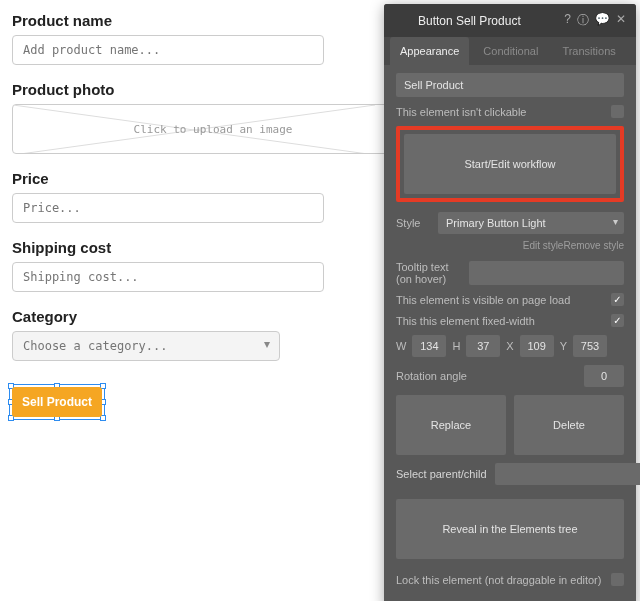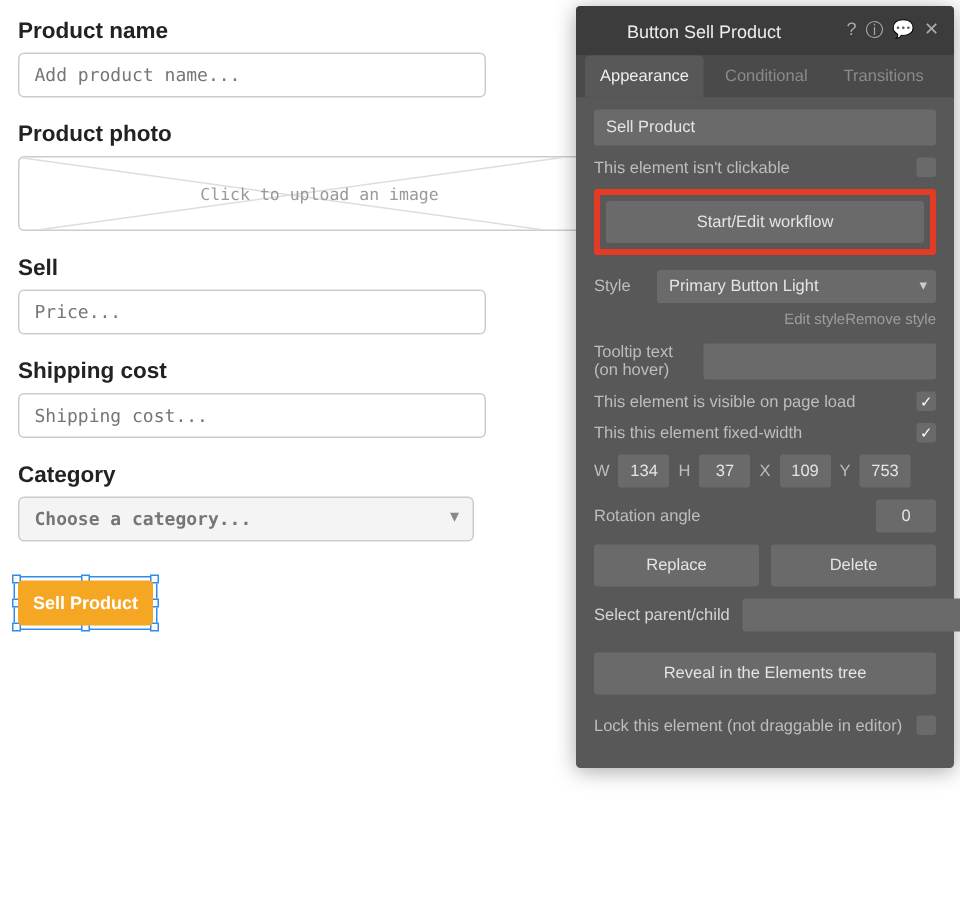--- a/index.html
+++ b/index.html
@@ -47,26 +47,25 @@
     display: flex;
     align-items: center;
     justify-content: center;
     font-size: 11px;
     font-family: monospace;
     color: #999;
     overflow: hidden;
   }
   .photo-upload svg { position: absolute; top:0; left:0; }
   .select {
-    width: 304px;
+    width: 268px;
     background: #f4f4f4;
     appearance: none;
     padding-right: 24px;
     position: relative;
-    font-weight: bold;
   }
   .select-wrap { position: relative; display: inline-block; }
   .select-wrap::after {
     content: "▾";
     position: absolute;
     right: 10px; top: 6px;
     font-size: 12px; color: #888;
     pointer-events: none;
   }
   .sell-btn {
@@ -170,21 +169,21 @@
     border: 4px solid #e53b25;
     border-radius: 2px;
     padding: 4px;
     margin: 6px 0 10px;
   }
   .workflow-btn, .panel-btn {
     background: #6a6a6a;
     color: #e4e4e4;
     border: none;
     width: 100%;
-    padding: 8px;
+    padding: 24px;
     font-size: 11px;
     border-radius: 2px;
     cursor: pointer;
     text-align: center;
   }
   .style-row { display: flex; align-items: center; gap: 8px; margin: 6px 0; }
   .style-label { width: 34px; color: #bdbdbd; }
   .style-select {
     flex: 1;
     background: #6a6a6a;
@@ -228,21 +227,21 @@
     <div class="photo-upload">
       <svg width="362" height="50">
         <line x1="0" y1="0" x2="362" y2="50" stroke="#ddd" stroke-width="1"></line>
         <line x1="362" y1="0" x2="0" y2="50" stroke="#ddd" stroke-width="1"></line>
       </svg>
       <span style="position:relative;">Click to upload an image</span>
     </div>
   </div>
 
   <div class="field-group">
-    <span class="field-label">Sell</span>
+    <span class="field-label">Price</span>
     <input class="text-input" placeholder="Price..." style="">
   </div>
 
   <div class="field-group">
     <span class="field-label">Shipping cost</span>
     <input class="text-input" placeholder="Shipping cost..." style="">
   </div>
 
   <div class="field-group">
     <span class="field-label">Category</span>

